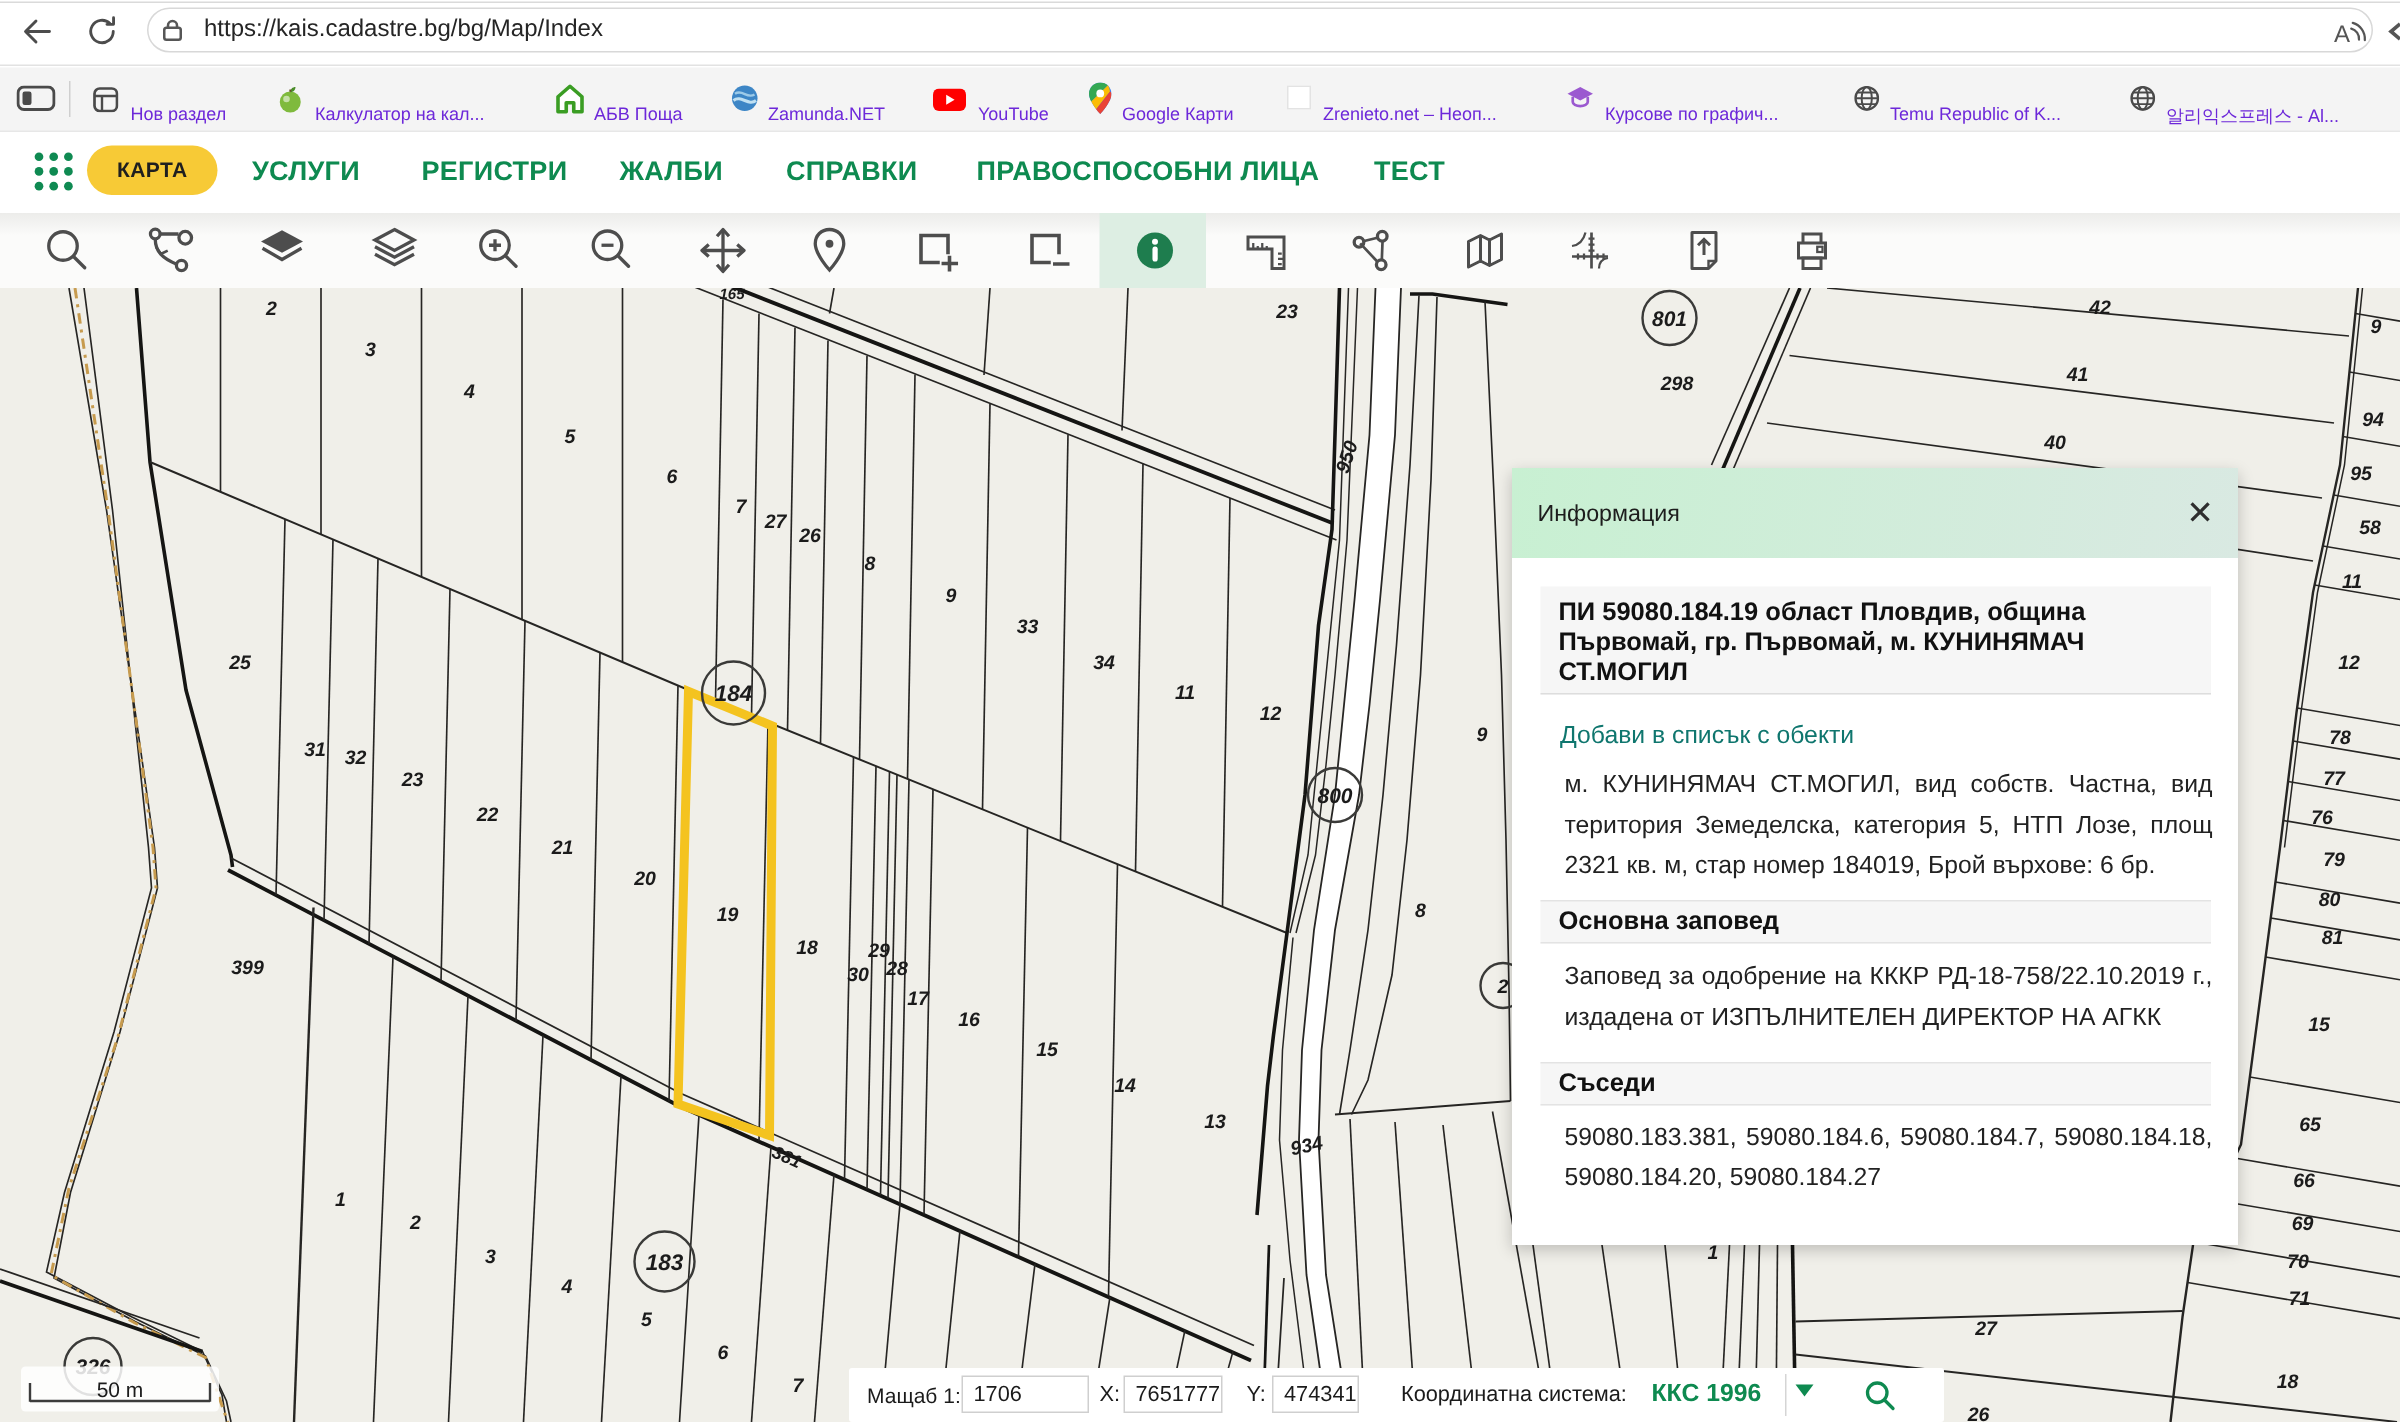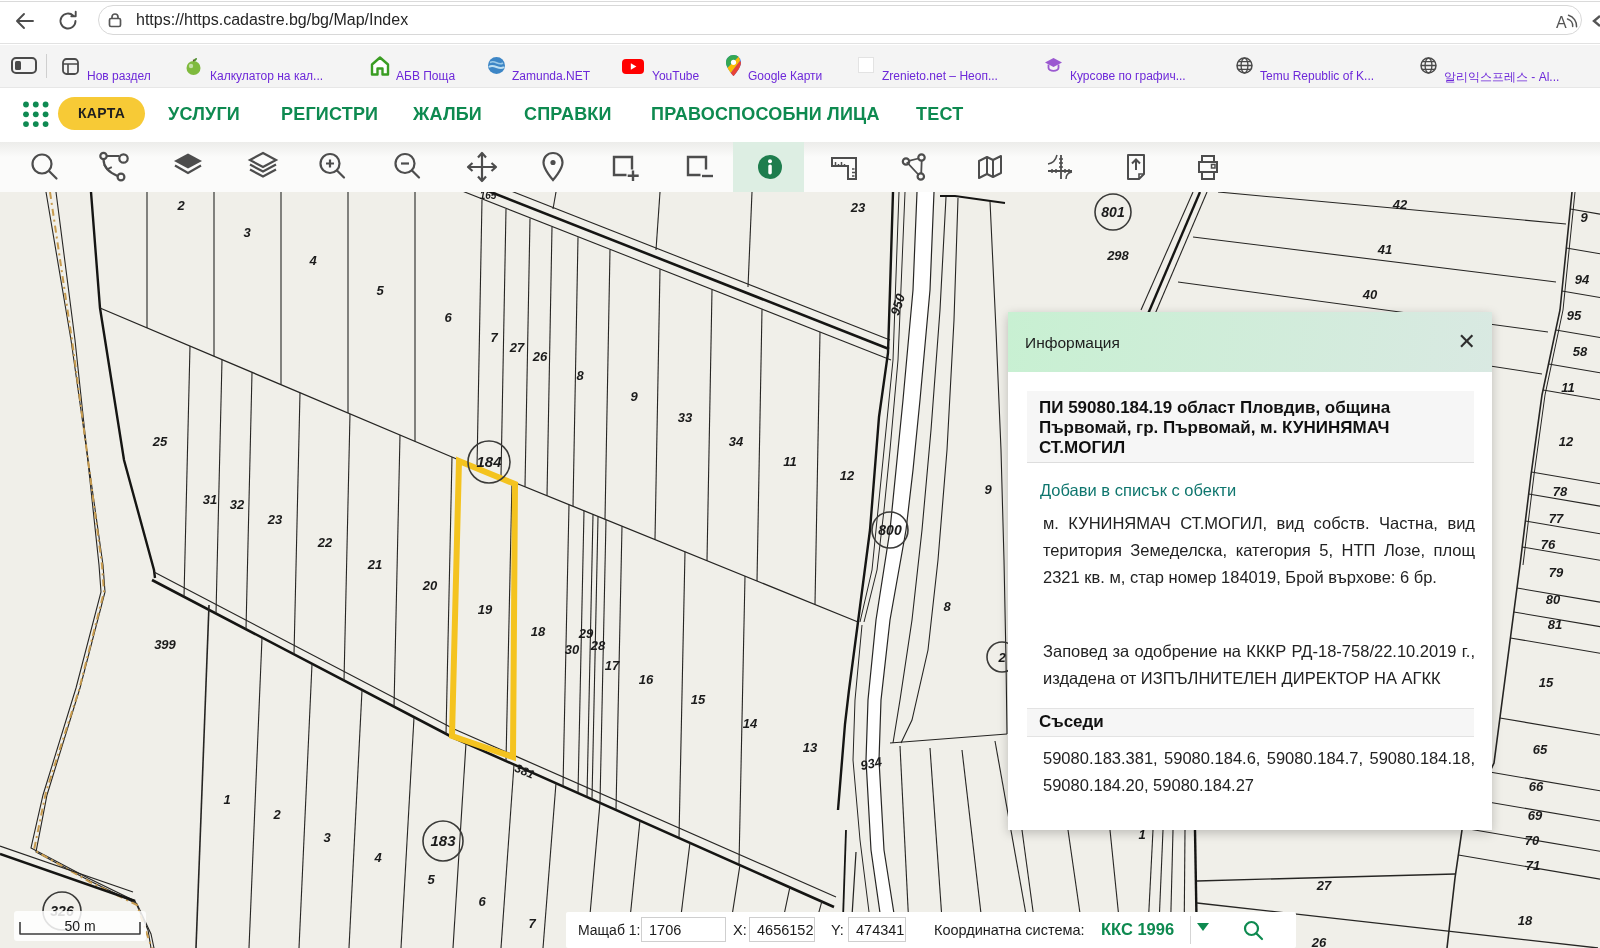--- a/index.html
+++ b/index.html
@@ -40,21 +40,21 @@
     <path d="M20 12H5M11 5l-7 7 7 7" stroke="#4c4c4c" stroke-width="1.9" fill="none" stroke-linecap="round" stroke-linejoin="round"></path>
   </svg>
  <svg class="abs" style="left:56px;top:9px" width="24" height="24" viewBox="0 0 24 24">
     <path d="M19.5 12a7.5 7.5 0 1 1-2.2-5.3M19.7 2.8v4.4h-4.4" stroke="#4c4c4c" stroke-width="1.9" fill="none" stroke-linecap="round" stroke-linejoin="round"></path>
   </svg>
  <div id="pill"></div>
  <svg class="abs" style="left:106px;top:11px" width="18" height="18" viewBox="0 0 18 18">
     <rect x="3.5" y="7.5" width="11" height="8" rx="1.5" fill="none" stroke="#565656" stroke-width="1.7"></rect>
     <path d="M6 7.5V6a3 3 0 0 1 6 0v1.5" fill="none" stroke="#565656" stroke-width="1.7"></path>
   </svg>
- <div id="url">https://https.cadastre.bg/bg/Map/Index</div>
+ <div id="url">https://kais.cadastre.bg/bg/Map/Index</div>
  <svg class="abs" style="left:1554px;top:10px" width="26" height="24" viewBox="0 0 26 24">
     <text x="2" y="18" font-size="16" fill="#555" font-family="Liberation Sans">A</text>
     <path d="M16 7a7 7 0 0 1 0 9M19 4.5a11 11 0 0 1 0 14" stroke="#555" stroke-width="1.5" fill="none" stroke-linecap="round" transform="rotate(-35 18 12)"></path>
   </svg>
 
 <div id="row2"></div>
  <svg class="abs" style="left:11px;top:57px" width="26" height="18" viewBox="0 0 26 18">
     <rect x="1" y="1" width="24" height="15" rx="4" fill="none" stroke="#4a4a4a" stroke-width="2"></rect>
     <rect x="4" y="4" width="6" height="9" rx="1.5" fill="#4a4a4a"></rect>
   </svg>
@@ -431,37 +431,38 @@
  <svg width="132" height="30" viewBox="0 0 132 30">
       <path d="M6 11v12.5M126 11v12.5M6 23 126 23" stroke="#3c3c3c" stroke-width="1.6" fill="none"></path>
       <text x="66" y="20" font-size="14" fill="#1b1b1b" text-anchor="middle" font-family="Liberation Sans">50 m</text>
     </svg>
 </div>
 
 <div id="sbar">
  <span class="sbl" style="left:12px;font-size:14px">Мащаб 1:</span>
  <div class="sbi" style="left:75px;width:85px">1706</div>
  <span class="sbl" style="left:167px">X:</span>
- <div class="sbi" style="left:183px;width:66px">4656152</div>
+ <div class="sbi" style="left:183px;width:66px">7651777</div>
  <span class="sbl" style="left:265px">Y:</span>
  <div class="sbi" style="left:282px;width:58px">474341</div>
  <span class="sbl" style="left:368px">Координатна система:</span>
  <span class="sbl" style="left:535px;color:#0e8a50;font-weight:bold;font-size:16.5px;top:8px">ККС 1996</span>
  <div class="abs" style="left:624px;top:4px;width:1px;height:28px;background:#d5d5d5"></div>
  <div class="abs" style="left:631px;top:11px;width:0;height:0;border-left:6px solid transparent;border-right:6px solid transparent;border-top:8px solid #0e8a50"></div>
  <svg class="abs" style="left:676px;top:7px" width="23" height="23" viewBox="0 0 23 23">
       <circle cx="9.5" cy="9.5" r="6.5" fill="none" stroke="#0e8a50" stroke-width="2.2"></circle>
       <path d="M14.5 14.5 20 20" stroke="#0e8a50" stroke-width="2.2" stroke-linecap="round"></path>
     </svg>
 </div>
 
 <div id="panel">
  <div id="phead">
       <span>Информация</span>
       <div id="pclose">✕</div>
     </div>
  <div class="pbox" id="ptitle">ПИ 59080.184.19 област Пловдив, община Първомай, гр. Първомай, м. КУНИНЯМАЧ СТ.МОГИЛ</div>
  <div id="plink">Добави в списък с обекти</div>
  <div class="ppar" style="top:198px">м. КУНИНЯМАЧ СТ.МОГИЛ, вид собств. Частна, вид територия Земеделска, категория 5, НТП Лозе, площ 2321 кв. м, стар номер 184019, Брой върхове: 6 бр.</div>
+ <div class="psec" style="top:288px">Основна заповед</div>
  <div class="ppar" style="top:326px">Заповед за одобрение на КККР РД-18-758/22.10.2019 г., издадена от ИЗПЪЛНИТЕЛЕН ДИРЕКТОР НА АГКК</div>
  <div class="psec" style="top:396px">Съседи</div>
  <div class="ppar" style="top:433px">59080.183.381, 59080.184.6, 59080.184.7, 59080.184.18, 59080.184.20, 59080.184.27</div>
 </div>
 
 </body></html>

